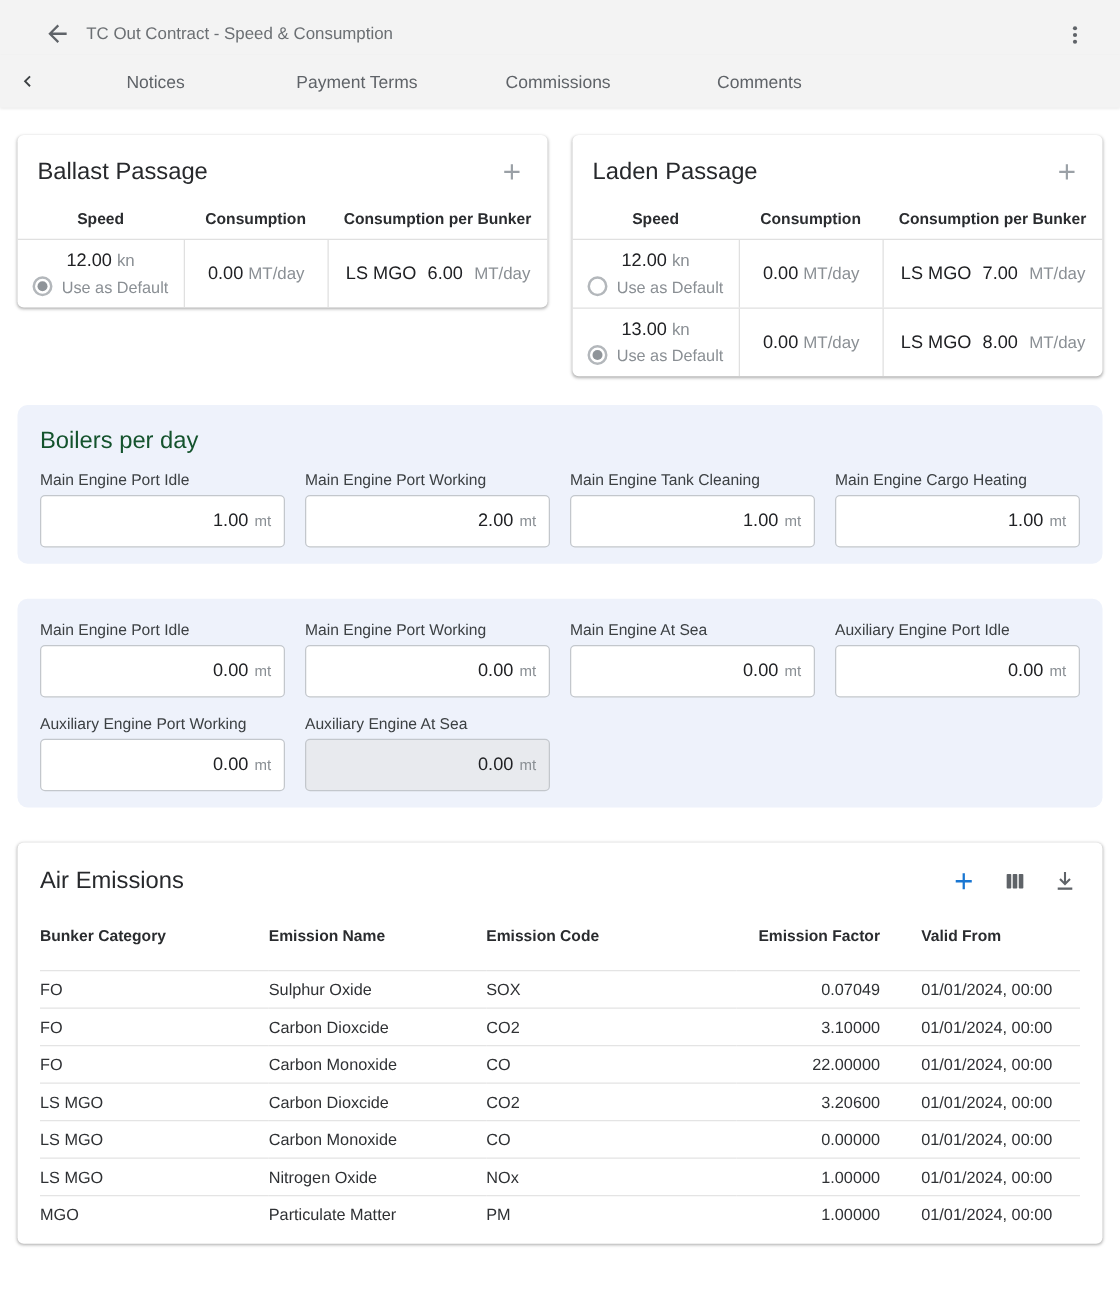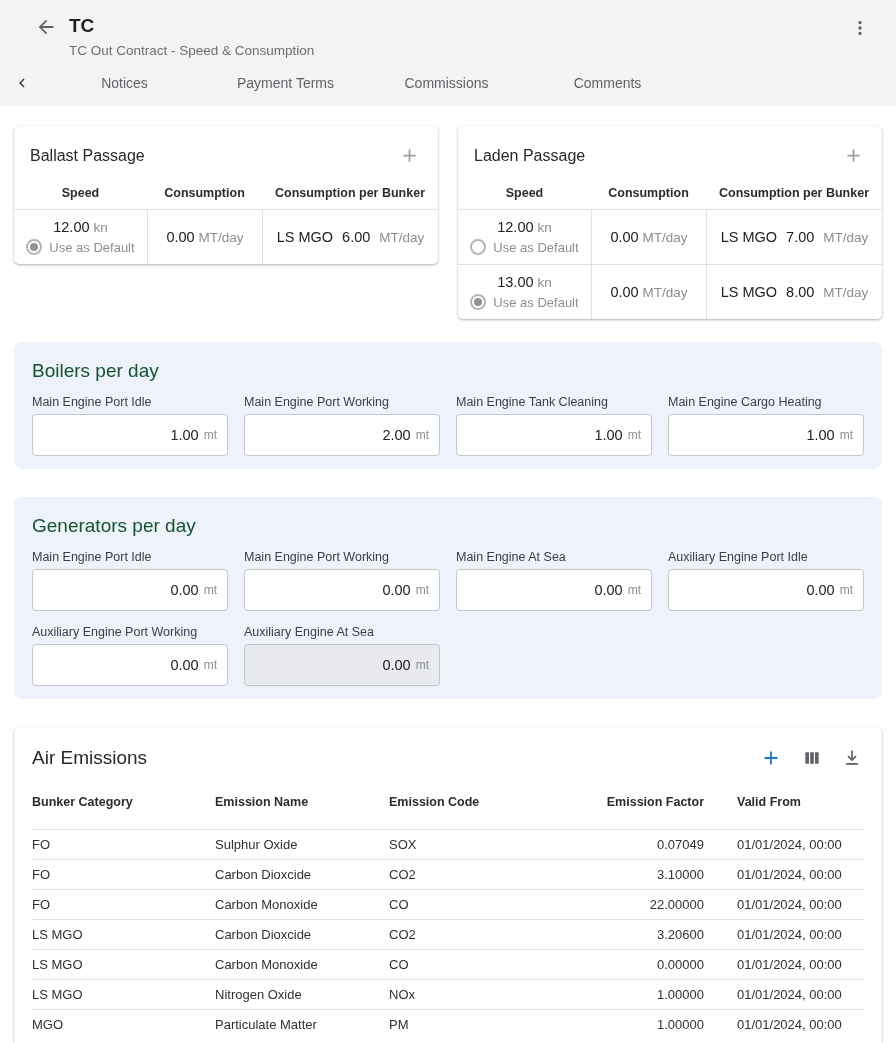--- a/index.html
+++ b/index.html
@@ -42,21 +42,21 @@
   
   main { padding:22px 14px 20px; background:#fff; }
   
   .passage-row { display:flex; gap:20px; align-items:flex-start; margin-bottom:23px; }
   .card {
     background:#fff; border-radius:5px;
     box-shadow:0 1px 3px rgba(0,0,0,.22), 0 1px 2px rgba(0,0,0,.12);
   }
   .passage-card { flex:1 1 0; overflow:hidden; }
   .p-head { display:flex; align-items:center; justify-content:space-between; padding:17px 16px 10px; }
-  .p-title { font-size:16px; color:#27292c; }
+  .p-title { font-size:19px; color:#27292c; }
   .p-cols {
     display:grid; grid-template-columns:133px 115px 1fr;
     padding:8px 0 9px;
   }
   .p-col-label { font-size:12.5px; font-weight:bold; text-align:center; color:#2a2c2f; }
   .p-row {
     display:grid; grid-template-columns:133px 115px 1fr;
     border-top:1px solid #e0e0e0;
   }
   .p-cell { display:flex; flex-direction:column; align-items:center; justify-content:center; padding:9px 6px; }
@@ -107,21 +107,20 @@
 
 <header class="app-header">
   <button class="icon-btn">
     <span style="display:flex">
       <svg width="22" height="22" viewBox="0 0 24 24">
           <path d="M20 11H7.8l5.6-5.6L12 4l-8 8 8 8 1.4-1.4L7.8 13H20v-2z" fill="#5f6368"></path>
         </svg>
     </span>
   </button>
   <div class="hdr-text">
-    <div class="hdr-title">TC</div>
     <div class="hdr-sub">TC Out Contract - Speed &amp; Consumption</div>
   </div>
   <button class="icon-btn" style="margin-top:2px">
     <span style="display:flex">
       <svg width="20" height="20" viewBox="0 0 24 24">
           <circle cx="12" cy="5.5" r="2" fill="#5f6368"></circle>
           <circle cx="12" cy="12" r="2" fill="#5f6368"></circle>
           <circle cx="12" cy="18.5" r="2" fill="#5f6368"></circle>
         </svg>
     </span>
@@ -306,21 +305,20 @@
           <div class="field-box">
             <span class="fval">1.00</span>
             <span class="funit">mt</span>
           </div>
         </div>
 
     </div>
   </section>
 
   <section class="section">
-    <div class="section-title">Generators per day</div>
     <div class="fields-grid">
 
         <div class="field">
           <div class="field-label">Main Engine Port Idle</div>
           <div class="field-box">
             <span class="fval">0.00</span>
             <span class="funit">mt</span>
           </div>
         </div>
 

